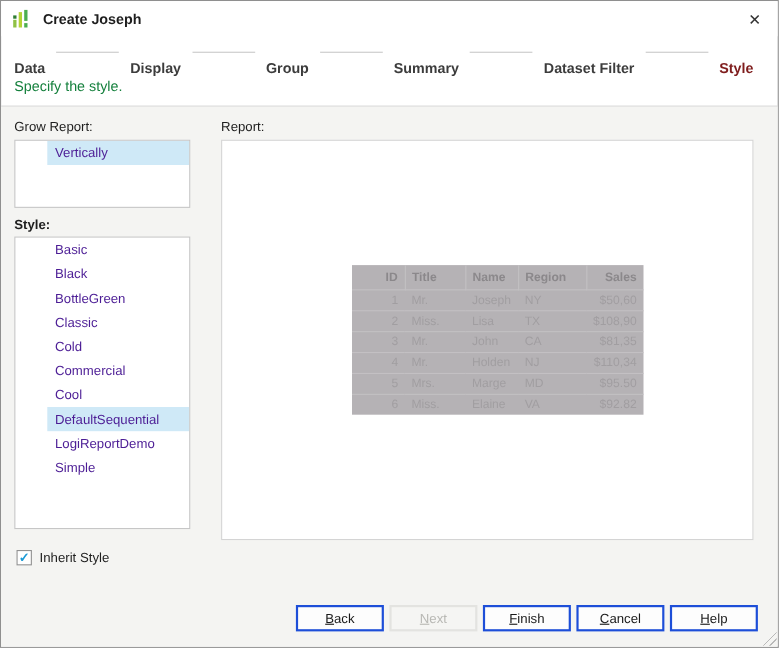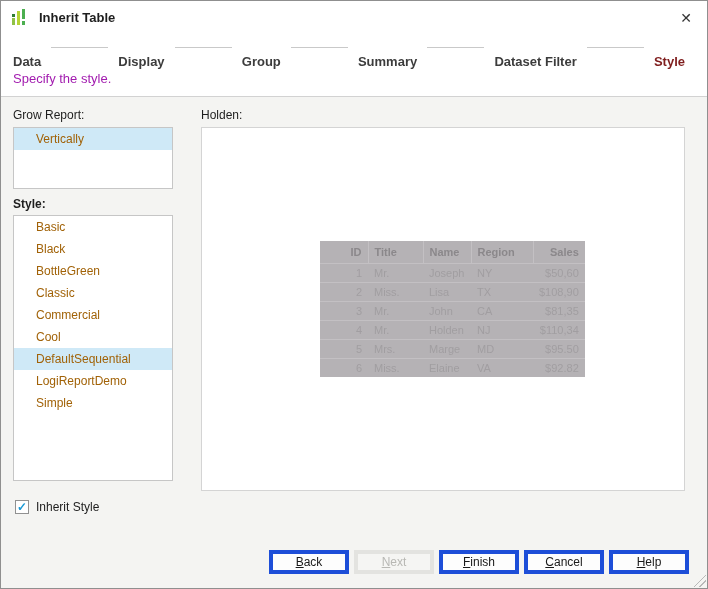--- a/index.html
+++ b/index.html
@@ -13,27 +13,27 @@
   .app-icon { margin-left:10px; width:20px; height:20px; display:inline-block; }
   .title { margin-left:8px; font-size:13px; font-weight:bold; color:#1e1e1e; }
   .close-btn { position:absolute; right:12px; top:8px; width:18px; height:18px; font-size:14px; color:#333;
                display:flex; align-items:center; justify-content:center; cursor:pointer; }
   
   .steps { position:absolute; top:36px; left:12px; right:22px; height:20px; display:flex; align-items:center; }
   .step { font-size:13px; font-weight:bold; color:#3c3c3c; white-space:nowrap;margin-top:28px; }
   .step.active { color:#7f1d1d; }
   .step-line { flex:1; height:1px; background:#c9c9c9; margin:0 10px; min-width:20px; }
   
-  .desc { position:absolute; top:70px; left:12px; font-size:13px; color:#a21caf; }
+  .desc { position:absolute; top:70px; left:12px; font-size:13px; color:#15803d; }
   .header-divider { position:absolute; top:95px; left:0; right:0; height:1px; background:#d2d2d2; }
   
   .body { position:absolute; top:96px; left:0; right:0; bottom:0; background:#f4f4f2; }
   .field-label { position:absolute; font-size:12px; color:#1e1e1e; }
   .listbox { position:absolute; background:#fff; border:1px solid #c6c6c6; overflow:hidden; }
-  .list-item { height:22px; line-height:22px; padding:0 22px; font-size:12px; color:#a16207; cursor:default; }
+  .list-item { height:22px; line-height:22px; padding:0 7px; font-size:12px; color:#4c1d95; cursor:default;margin-left:29px; }
   .list-item.selected { background:#cfe9f7; }
   
   .grow-label { left:12px; top:11px; }
   .grow-list { left:12px; top:30px; width:160px; height:62px; }
   
   .style-label { left:12px; top:100px;font-weight:bold; }
   .style-list { left:12px; top:118px; width:160px; height:266px; }
   
   .checkbox-row { position:absolute; left:14px; top:403px; display:flex; align-items:center; cursor:default; }
   .checkbox { width:14px; height:14px; background:#fff; border:1px solid #919191; display:flex;
@@ -46,21 +46,21 @@
   .ptable { position:absolute; left:118px; top:113px; border-collapse:collapse; background:#b5b2b5; font-size:11px; }
   .ptable th { height:22px; padding:2px 6px; font-weight:bold; color:#8b888b; text-align:left;
                border-right:1px solid #c3c0c3; border-bottom:1px solid #c3c0c3; white-space:nowrap;margin-top:32px; }
   .ptable th:last-child { border-right:none; }
   .ptable td { height:19px; padding:1px 6px; color:#a19ea1; border-bottom:1px solid #c3c0c3; white-space:nowrap; }
   .ptable tr:last-child td { border-bottom:none; }
   .col-right { text-align:right !important; }
   .w-id{width:48px} .w-title{width:55px} .w-name{width:48px} .w-region{width:62px} .w-sales{width:45px}
   
   .button-row { position:absolute; right:18px; bottom:14px; display:flex; gap:5px; }
-  .btn { width:80px; height:24px; background:#fdfdfd; border:4px solid #1d4ed8; font-size:12px; color:#1a1a1a;
+  .btn { width:80px; height:24px; background:#fdfdfd; border:2px solid #1d4ed8; font-size:12px; color:#1a1a1a;
          font-family:"Liberation Sans", sans-serif; display:flex; align-items:center; justify-content:center; cursor:pointer; }
   .btn.disabled { background:#f5f5f3; border-color:#e3e3e0; color:#b8b8b4; cursor:default; }
   .ak { text-decoration:underline; }
   
   .resize-grip { position:absolute; right:1px; bottom:1px; width:13px; height:13px;
     background:
       linear-gradient(135deg, transparent 0 50%, #b9b9b9 50% 56%, transparent 56% 72%, #b9b9b9 72% 78%, transparent 78%);
     cursor:nwse-resize; }
 </style>
 </head>
@@ -71,21 +71,21 @@
   <div class="titlebar">
     <span class="app-icon">
       <svg width="20" height="20" viewBox="0 0 20 20">
         <rect x="1" y="11" width="3" height="7" fill="#8fc145"></rect>
         <rect x="1" y="7" width="3" height="3" fill="#2e7d32"></rect>
         <rect x="6" y="4" width="3" height="14" fill="#b5d334"></rect>
         <rect x="11" y="2" width="3" height="10" fill="#4caf50"></rect>
         <rect x="11" y="14" width="3" height="4" fill="#4caf50"></rect>
       </svg>
     </span>
-    <span class="title">Inherit Table</span>
+    <span class="title">Create Joseph</span>
     <span class="close-btn">✕</span>
   </div>
 
   <div class="steps">
     <span class="step">Data</span>
     <span class="step-line"></span>
     <span class="step">Display</span>
     <span class="step-line"></span>
     <span class="step">Group</span>
     <span class="step-line"></span>
@@ -105,33 +105,34 @@
     <div class="listbox grow-list">
       <div class="list-item selected">Vertically</div>
     </div>
 
     <div class="field-label style-label">Style:</div>
     <div class="listbox style-list">
       <div class="list-item">Basic</div>
       <div class="list-item">Black</div>
       <div class="list-item">BottleGreen</div>
       <div class="list-item">Classic</div>
+      <div class="list-item">Cold</div>
       <div class="list-item">Commercial</div>
       <div class="list-item">Cool</div>
       <div class="list-item selected">DefaultSequential</div>
       <div class="list-item">LogiReportDemo</div>
       <div class="list-item">Simple</div>
     </div>
 
     <div class="checkbox-row">
       <span class="checkbox">✓</span>
       <span class="checkbox-label">Inherit Style</span>
     </div>
 
-    <div class="field-label preview-label">Holden:</div>
+    <div class="field-label preview-label">Report:</div>
     <div class="preview-box">
       <table class="ptable">
         <thead>
           <tr>
             <th class="w-id col-right">ID</th>
             <th class="w-title">Title</th>
             <th class="w-name">Name</th>
             <th class="w-region">Region</th>
             <th class="w-sales col-right">Sales</th>
           </tr>

